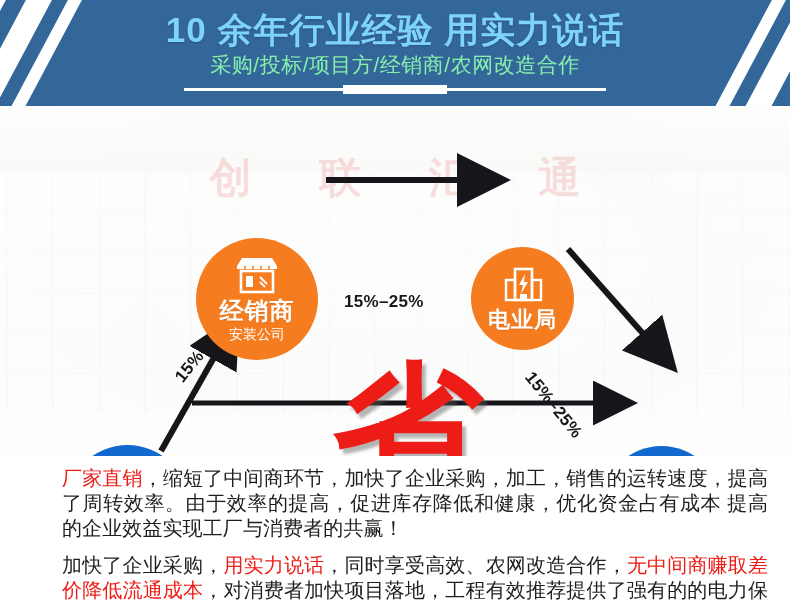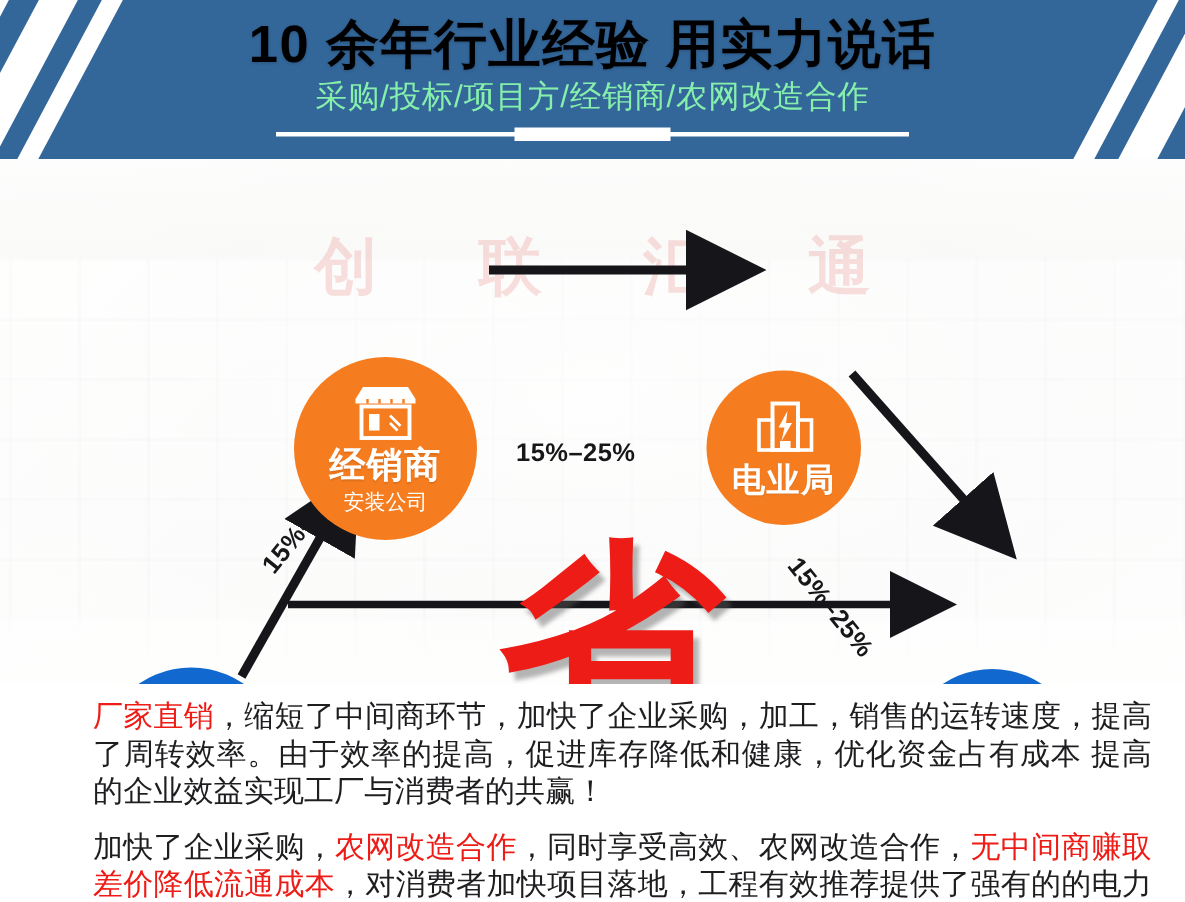--- a/index.html
+++ b/index.html
@@ -25,21 +25,21 @@
   .s4 { right:-66px; width:40px; transform:skewX(28deg); }
   .s5 { right:-6px;  width:26px; transform:skewX(28deg); }
   .s6 { right:36px;  width:14px; transform:skewX(28deg); }
 
   .banner-inner {
     position:absolute; left:0; right:0; top:0; bottom:0;
     display:flex; flex-direction:column; align-items:center; justify-content:flex-start;
     padding-top:8px;
   }
   .headline {
-    color:#000000; font-size:35px; font-weight:bold; letter-spacing:1px;
+    color:#7dd3fc; font-size:35px; font-weight:bold; letter-spacing:1px;
     line-height:44px; white-space:nowrap;
     text-shadow:0 1px 2px rgba(0,0,0,.18);
   }
   .subline {
     color:#86efac; font-size:21px; line-height:28px; white-space:nowrap;
     margin-top:-1px; letter-spacing:.5px;
   }
   .rule-wrap {
     position:relative; width:422px; height:10px; margin-top:5px;
   }
@@ -239,16 +239,16 @@
     </div>
 
     <div class="node blue" id="node-consumer">
       
       
     </div>
   </div>
 
   <div class="footer">
     <p class="para"><span class="hl">厂家直销</span><span>，缩短了中间商环节，加快了企业采购，加工，销售的运转速度，提高了周转效率。由于效率的提高，促进库存降低和健康，优化资金占有成本 提高的企业效益实现工厂与消费者的共赢！</span></p>
-    <p class="para"><span>加快了企业采购，</span><span class="hl">农网改造合作</span><span>，同时享受高效、农网改造合作，</span><span class="hl">无中间商赚取差价降低流通成本</span><span>，对消费者加快项目落地，工程有效推荐提供了强有的的电力保障。</span></p>
+    <p class="para"><span>加快了企业采购，</span><span class="hl">用实力说话</span><span>，同时享受高效、农网改造合作，</span><span class="hl">无中间商赚取差价降低流通成本</span><span>，对消费者加快项目落地，工程有效推荐提供了强有的的电力保障。</span></p>
   </div>
 
 </div>
 
 </body></html>

